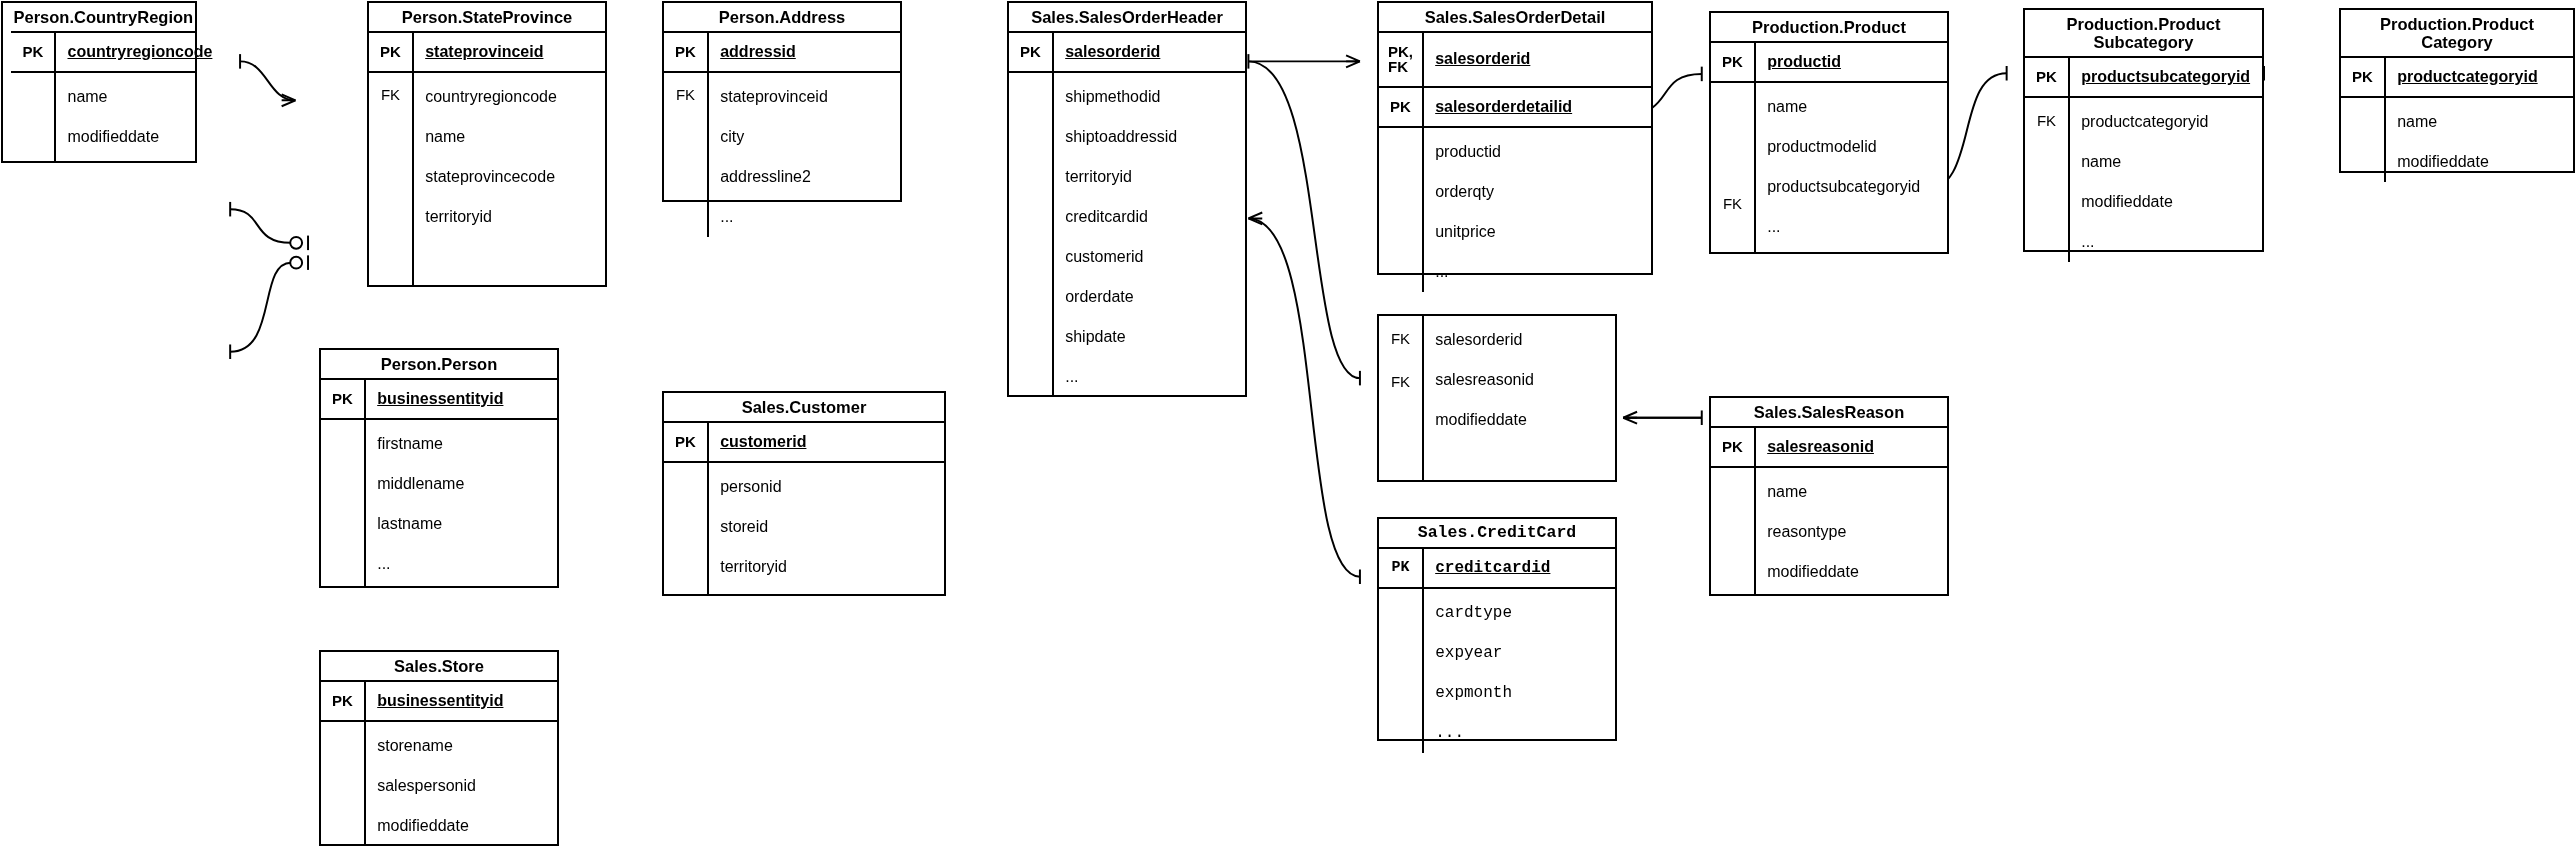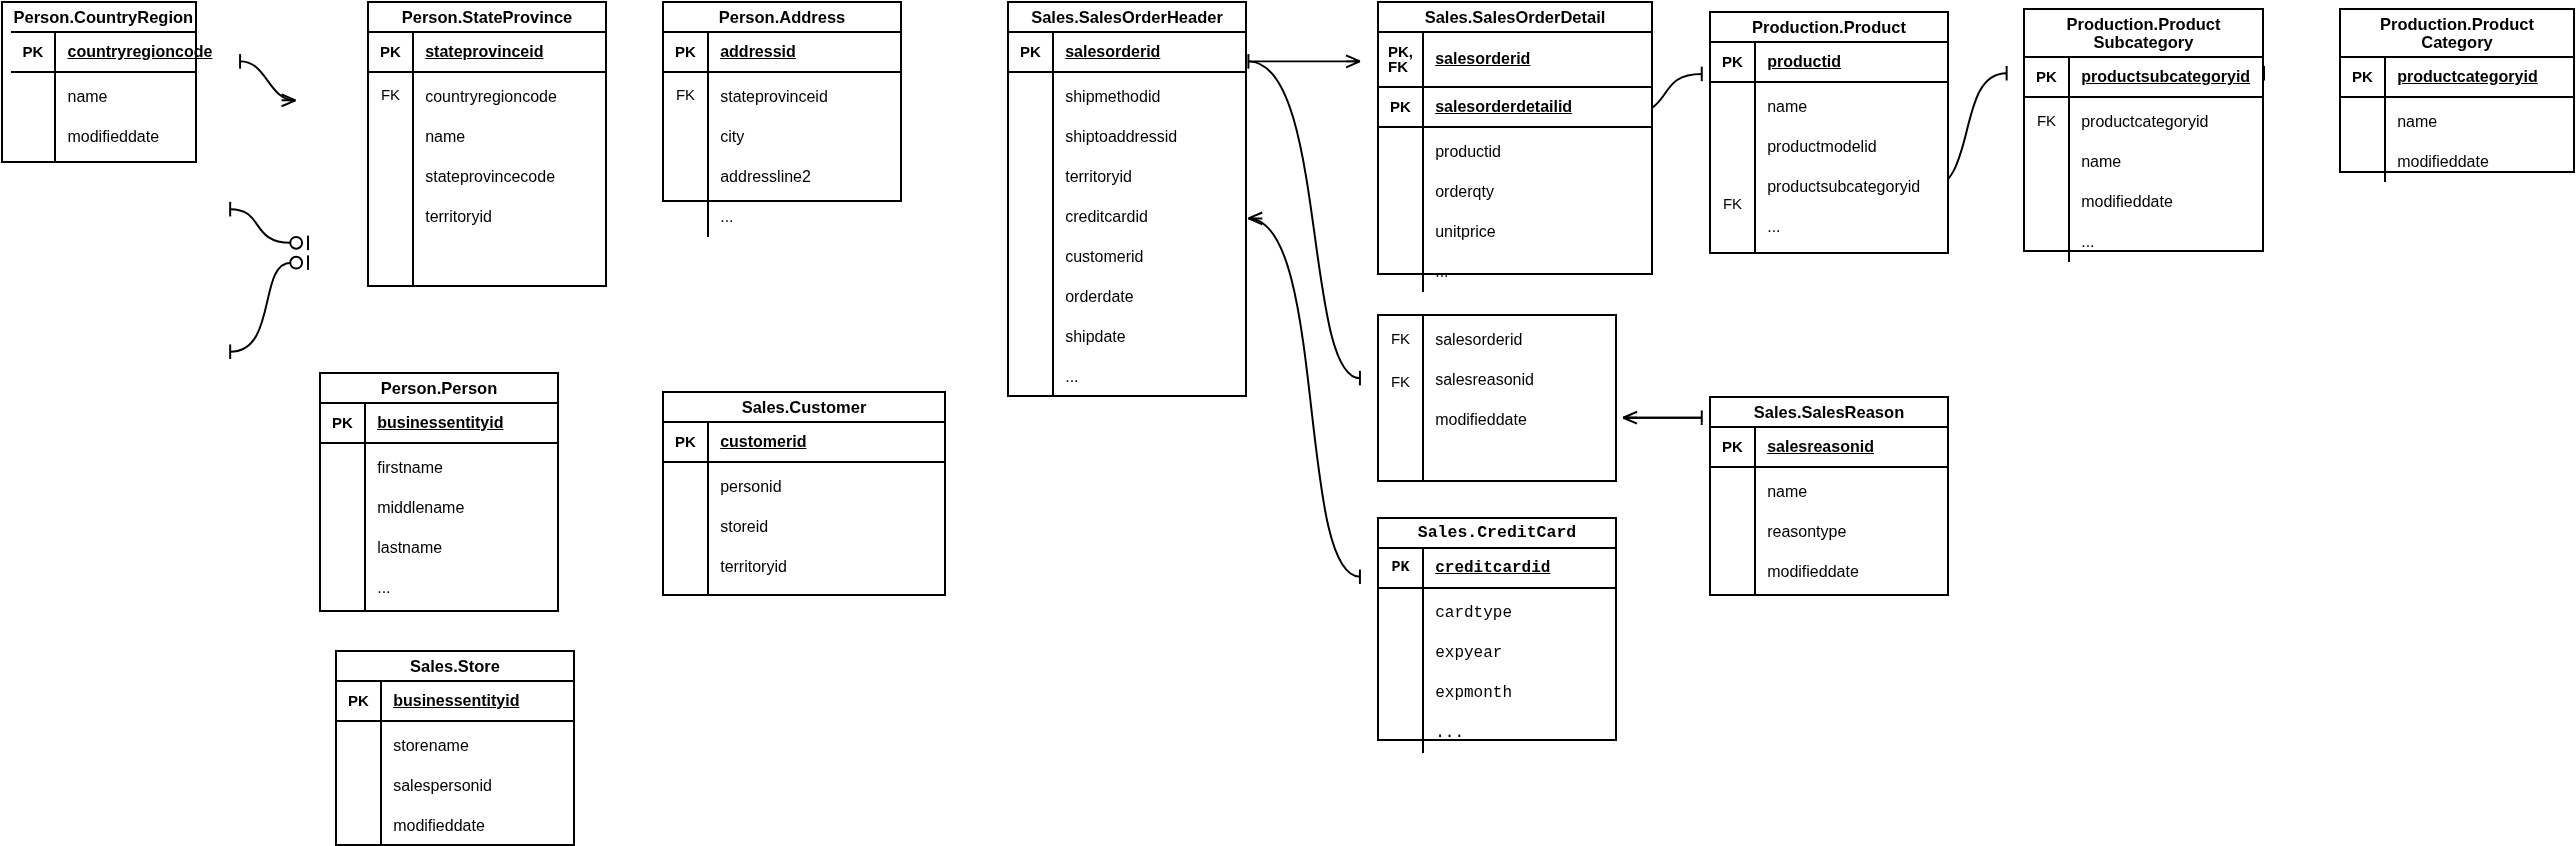--- a/index.html
+++ b/index.html
@@ -422,21 +422,21 @@
         <div class="row">
             <div class="attr">name</div>
           </div>
         <div class="row">
             <div class="attr">modifieddate</div>
           </div>
       </div>
     </div>
   </div>
 
-  <div class="entity" style="left:319px;top:372px;width:240px;height:240px;">
+  <div class="entity" style="left:319px;top:348px;width:240px;height:240px;">
     <div class="ent-title">Person.Person</div>
     <div class="grp pkgroup">
       <div class="row">
         <div class="key">PK</div>
         <div class="attr pk">businessentityid</div>
       </div>
     </div>
     <div class="grp attrgroup" style="flex:1 1 auto;text-align:center;">
       <div class="keycol"></div>
       <div class="rows">
@@ -475,21 +475,21 @@
         <div class="row">
             <div class="attr">storeid</div>
           </div>
         <div class="row">
             <div class="attr">territoryid</div>
           </div>
       </div>
     </div>
   </div>
 
-  <div class="entity" style="left:319px;top:650px;width:240px;height:196px;margin-left:16px;">
+  <div class="entity" style="left:319px;top:650px;width:240px;height:196px;">
     <div class="ent-title">Sales.Store</div>
     <div class="grp pkgroup">
       <div class="row">
         <div class="key">PK</div>
         <div class="attr pk">businessentityid</div>
       </div>
     </div>
     <div class="grp attrgroup" style="flex:1 1 auto;">
       <div class="keycol"></div>
       <div class="rows">

